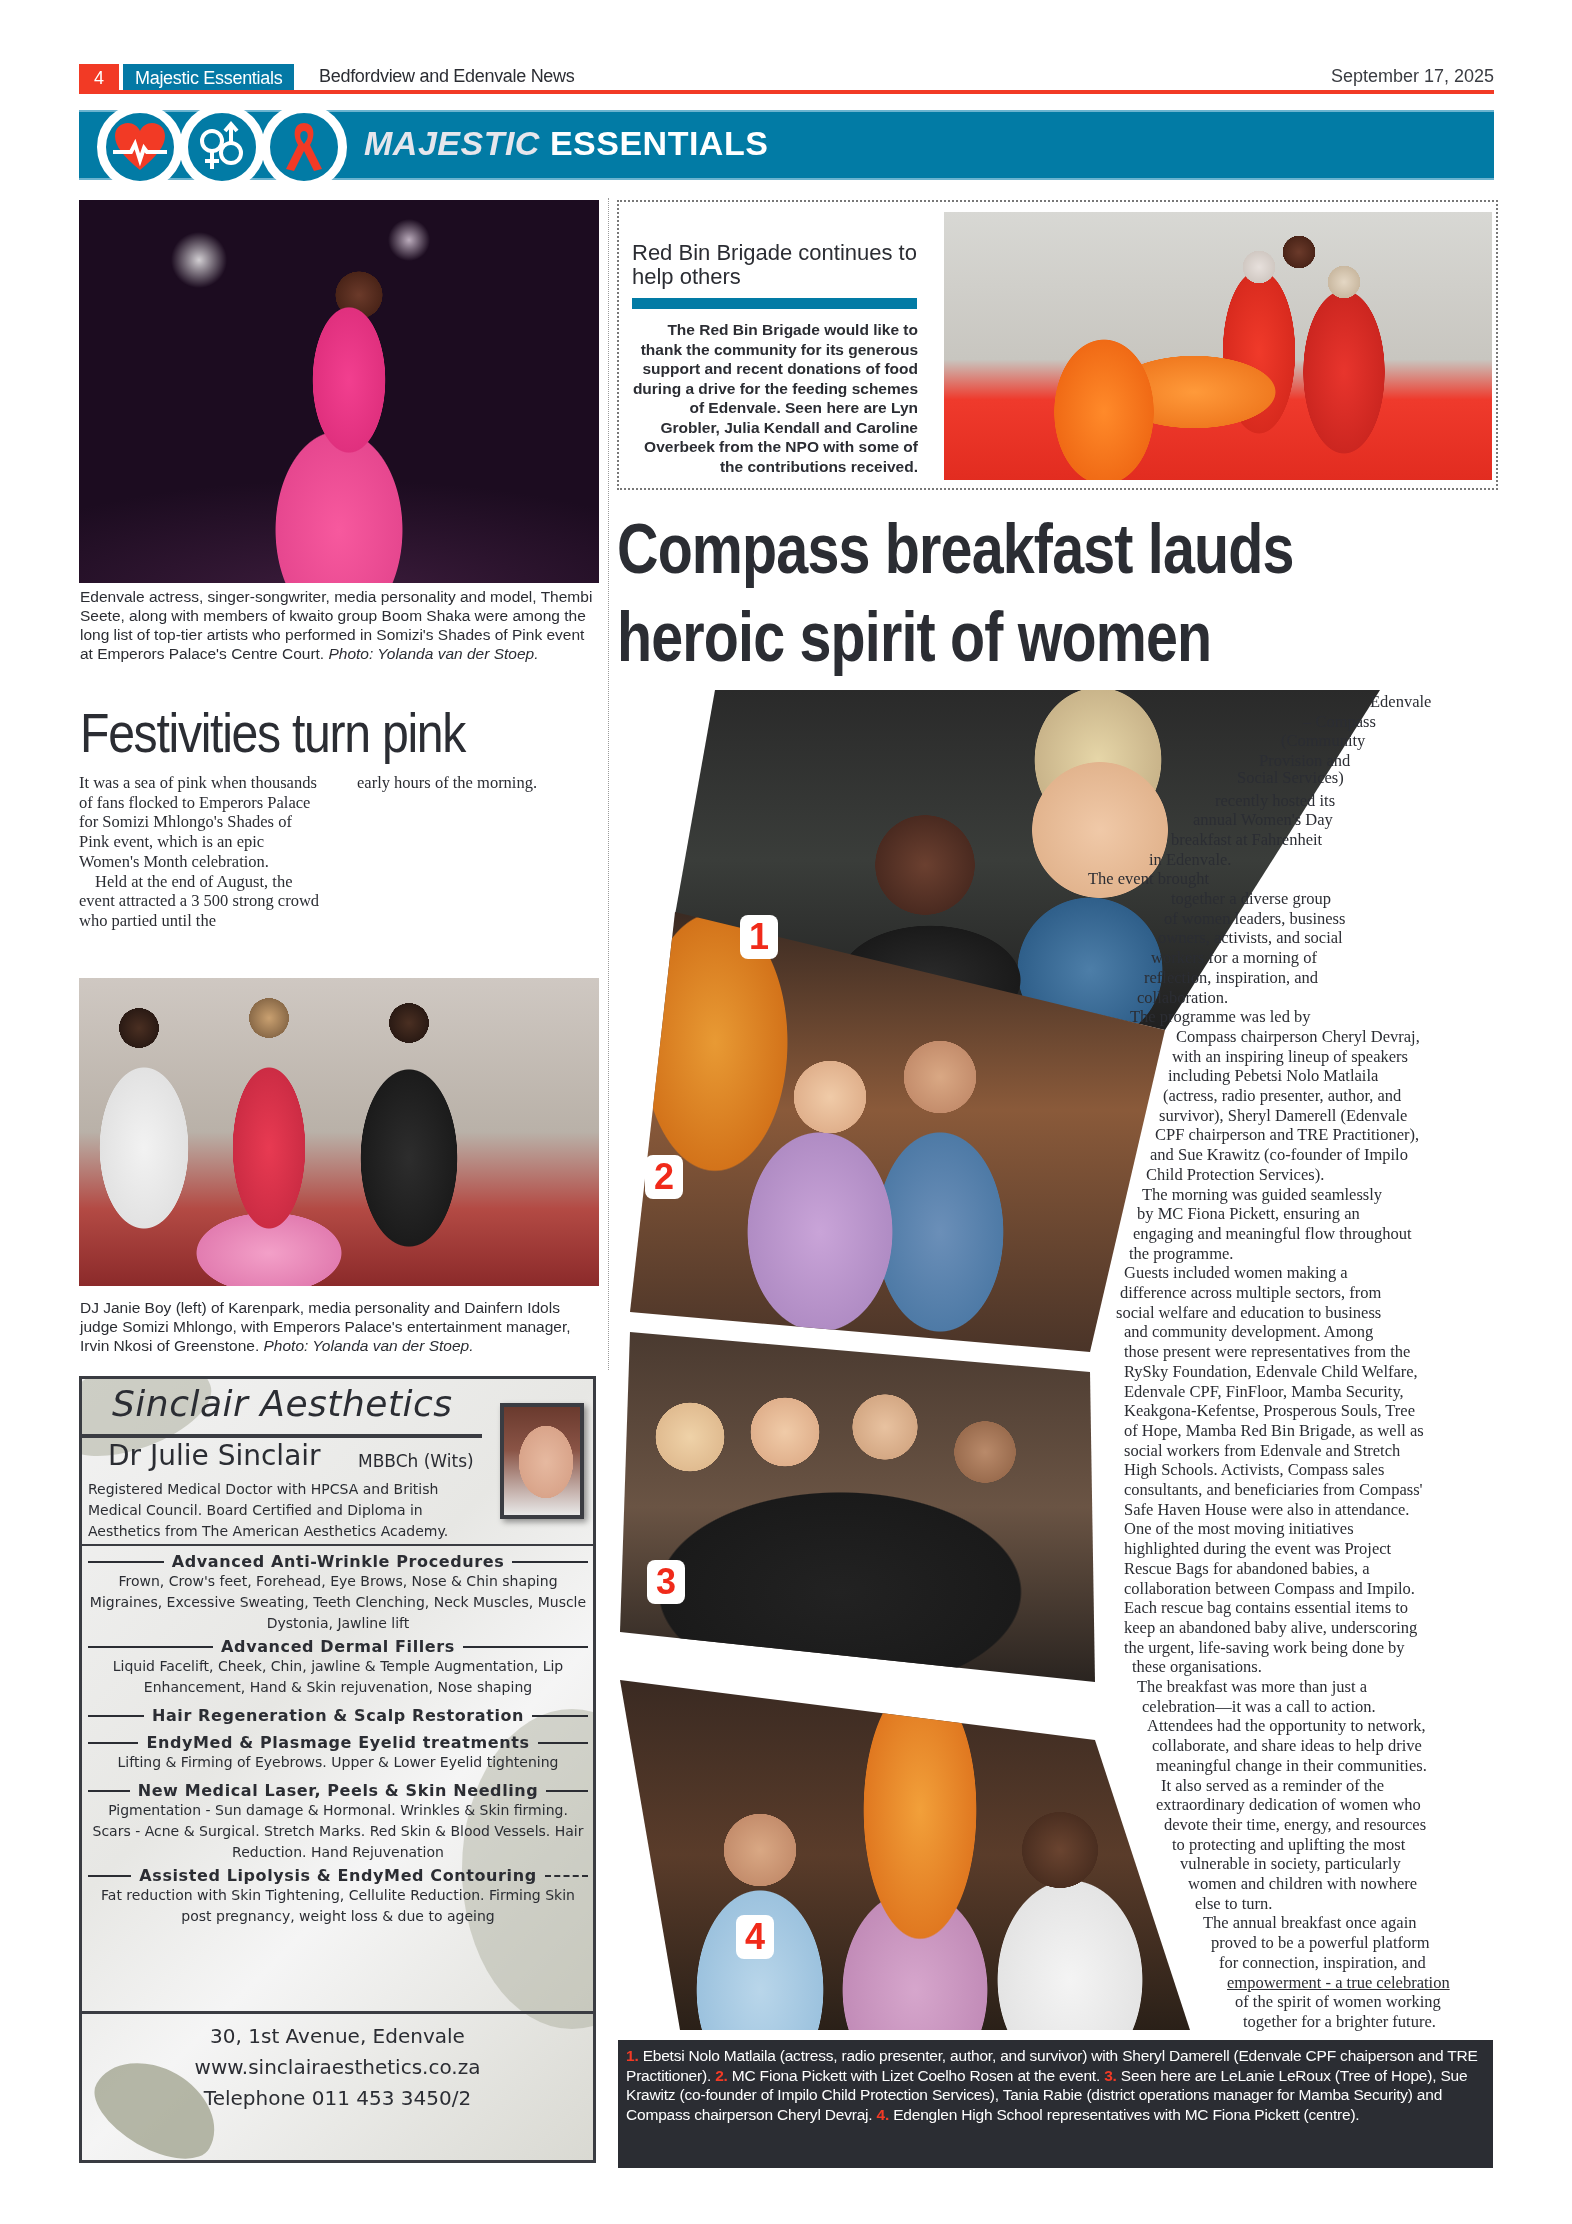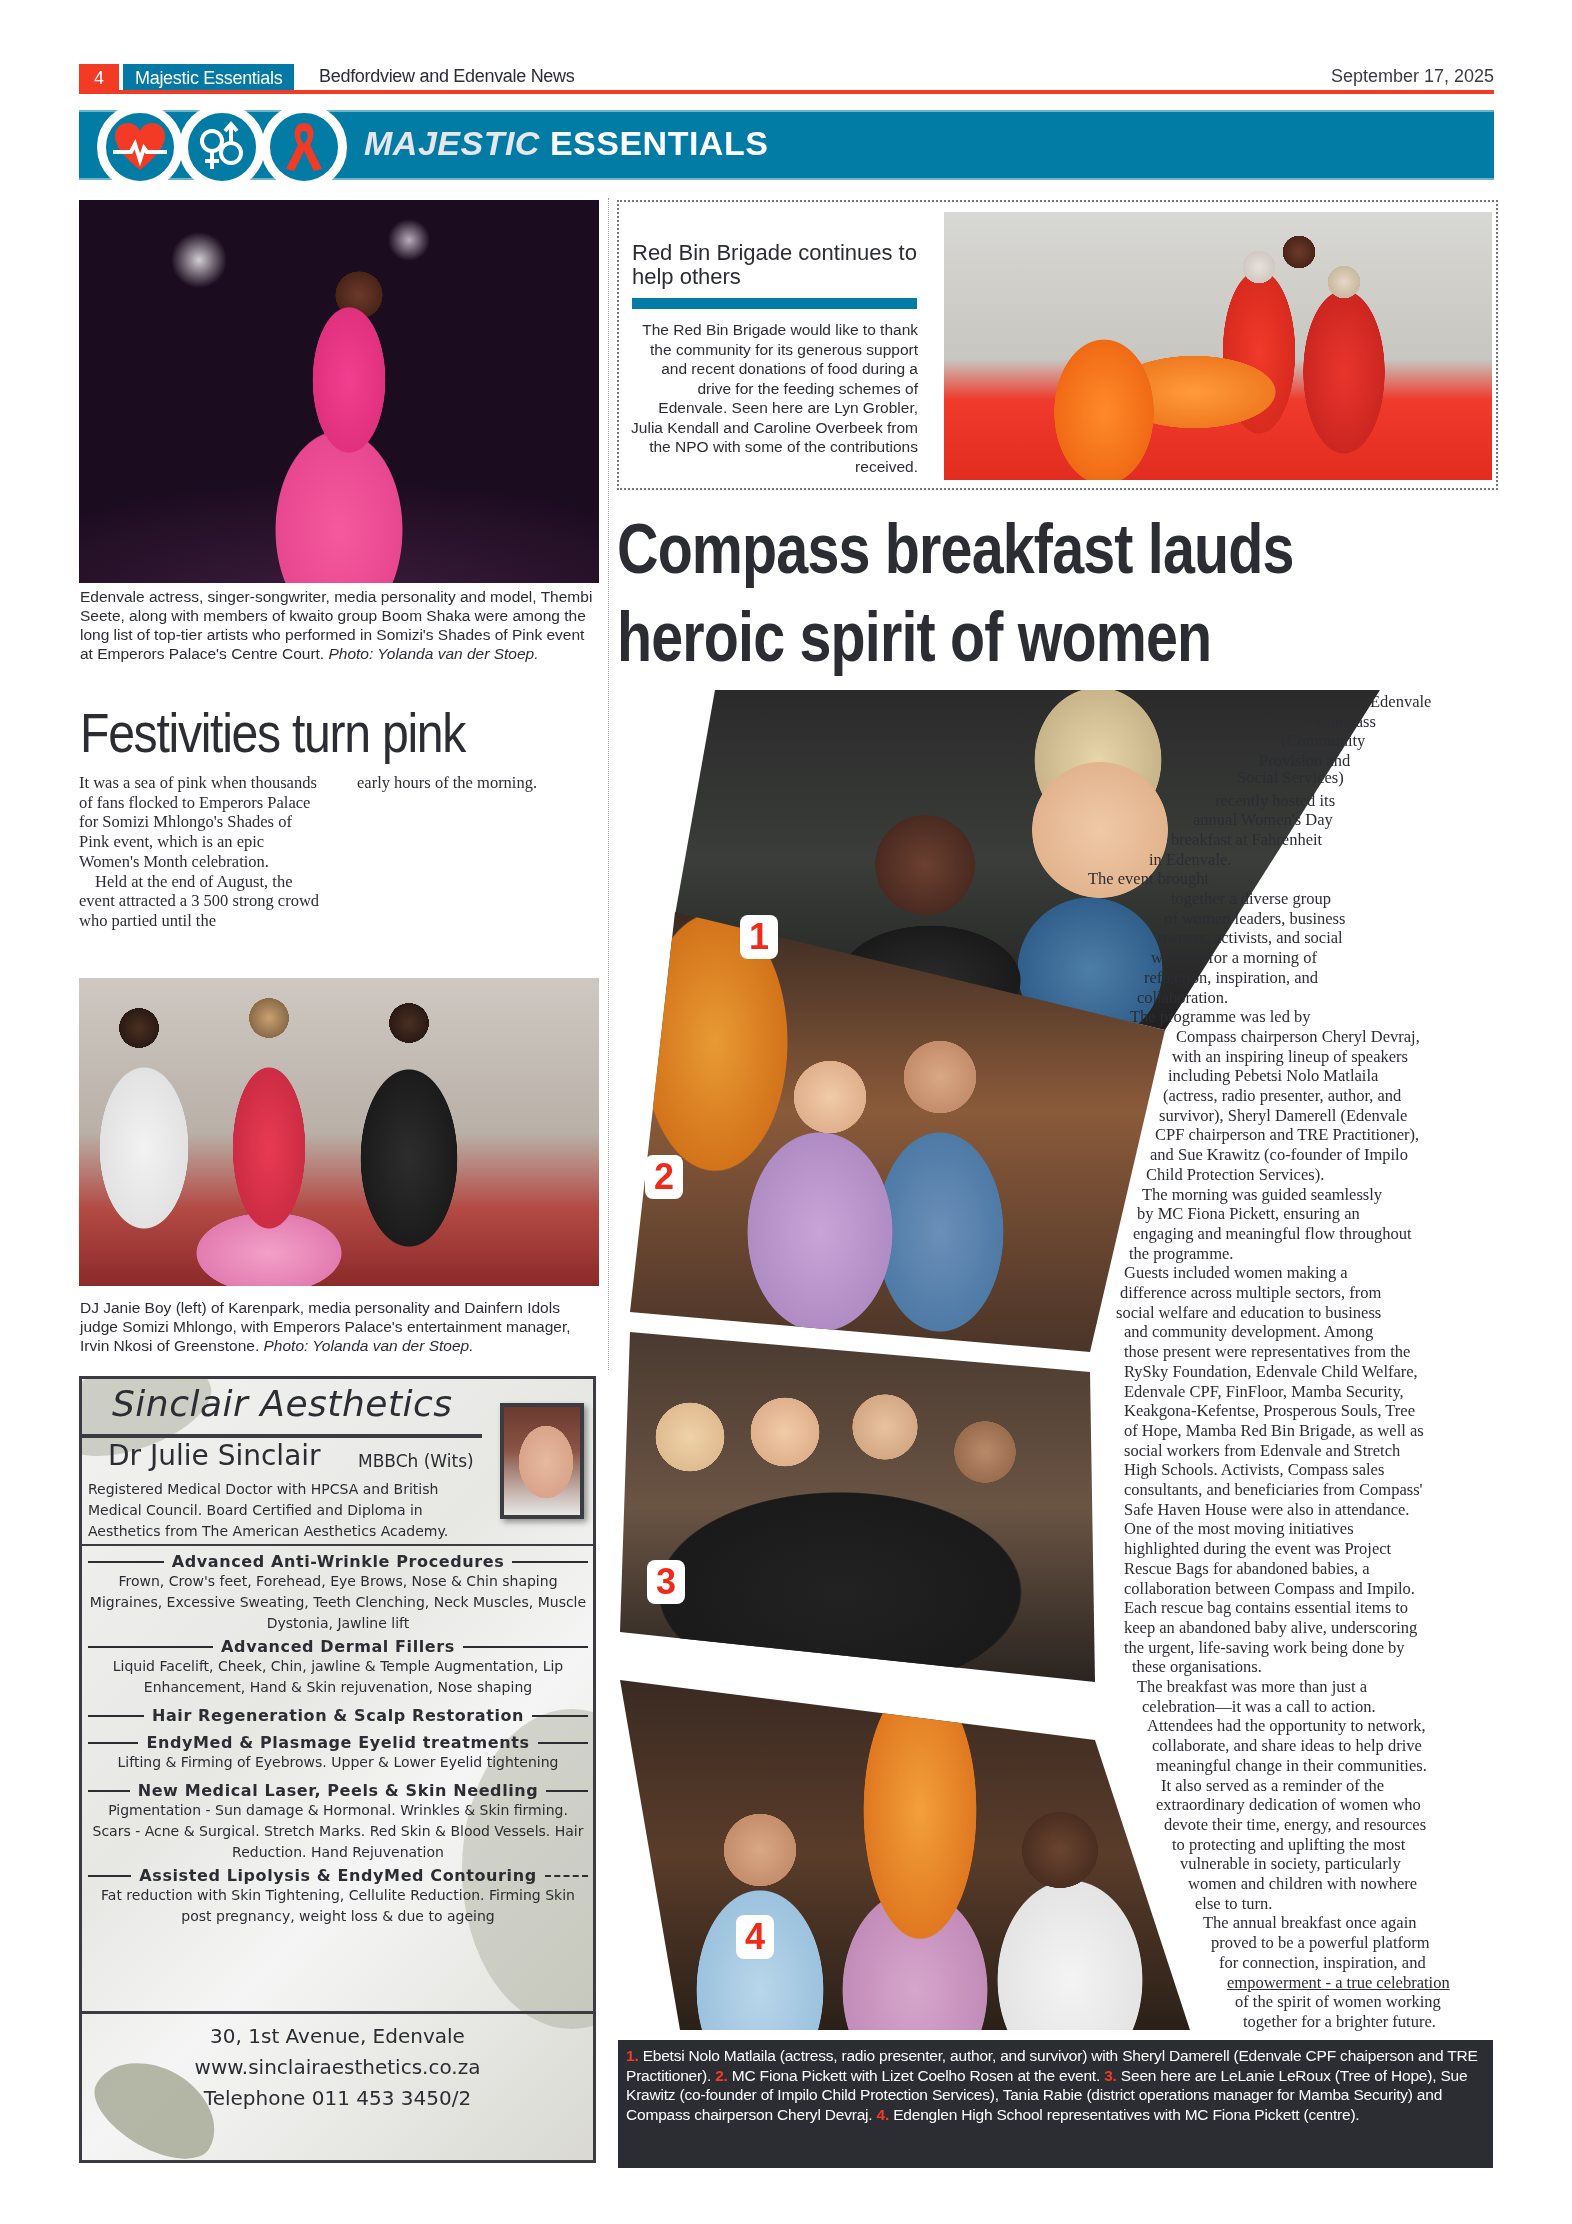--- a/index.html
+++ b/index.html
@@ -100,21 +100,21 @@
   .headline-festivities { position: absolute; left: 80px; top: 700px; font-family: "Liberation Sans Narrow", "Liberation Sans", sans-serif; font-size: 56px; color: #2b2d33; letter-spacing: -1.5px; transform: scaleX(0.86); transform-origin: left top; white-space: nowrap; }
   .serif-cols { position: absolute; left: 79px; top: 773px; width: 520px; display: flex; gap: 36px; font-family: "Liberation Serif", serif; font-size: 16.5px; line-height: 19.7px; color: #2b2d33; }
   .serif-cols .col { width: 250px; }
   .serif-cols p { text-indent: 0; }
   .serif-cols p.ind { text-indent: 16px; }
 
   
   .redbin-box { position: absolute; left: 617px; top: 200px; width: 881px; height: 290px; border: 2px dotted #777; }
   .redbin-head { position: absolute; left: 632px; top: 241px; width: 290px; font-family: "Liberation Sans Narrow", "Liberation Sans", sans-serif; font-size: 22px; line-height: 24px; color: #2b2d33; }
   .redbin-bar { position: absolute; left: 632px; top: 298px; width: 285px; height: 11px; background: #027ba5; }
-  .redbin-text { position: absolute; left: 628px; top: 320px; width: 290px; font-size: 15.5px; line-height: 19.5px; text-align: right; color: #2b2d33; }
+  .redbin-text { position: absolute; left: 628px; top: 320px; width: 290px; font-size: 15.5px; line-height: 19.5px; text-align: right; color: #2b2d33; font-weight: bold; }
 
   
   .big-headline { position: absolute; left: 617px; top: 505px; width: 900px; font-family: "Liberation Sans", sans-serif; font-weight: bold; font-size: 70px; line-height: 88px; color: #2b2d33; letter-spacing: -1px; transform: scaleX(0.82); transform-origin: left top; white-space: nowrap; }
 
   
   .body-right { position: absolute; font-family: "Liberation Serif", serif; font-size: 16.5px; line-height: 19.7px; color: #2b2d33; white-space: pre; }
 
   
   .dark-caption { position: absolute; left: 618px; top: 2040px; width: 875px; height: 128px; background: #2b2d33; color: #fff; font-family: "Liberation Sans Narrow", "Liberation Sans", sans-serif; font-size: 15.5px; line-height: 19.6px; padding: 6px 8px; letter-spacing: -0.2px; }
   .dark-caption .n { color: #f23a25; font-weight: bold; }

